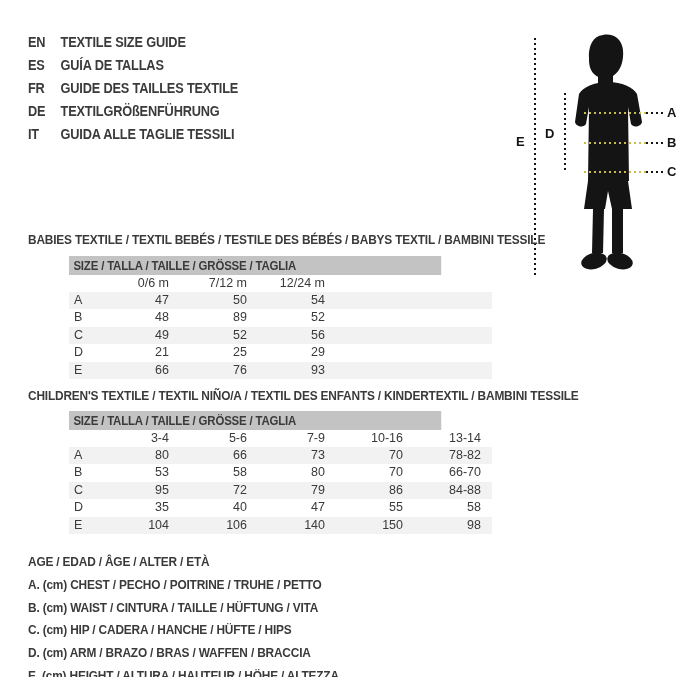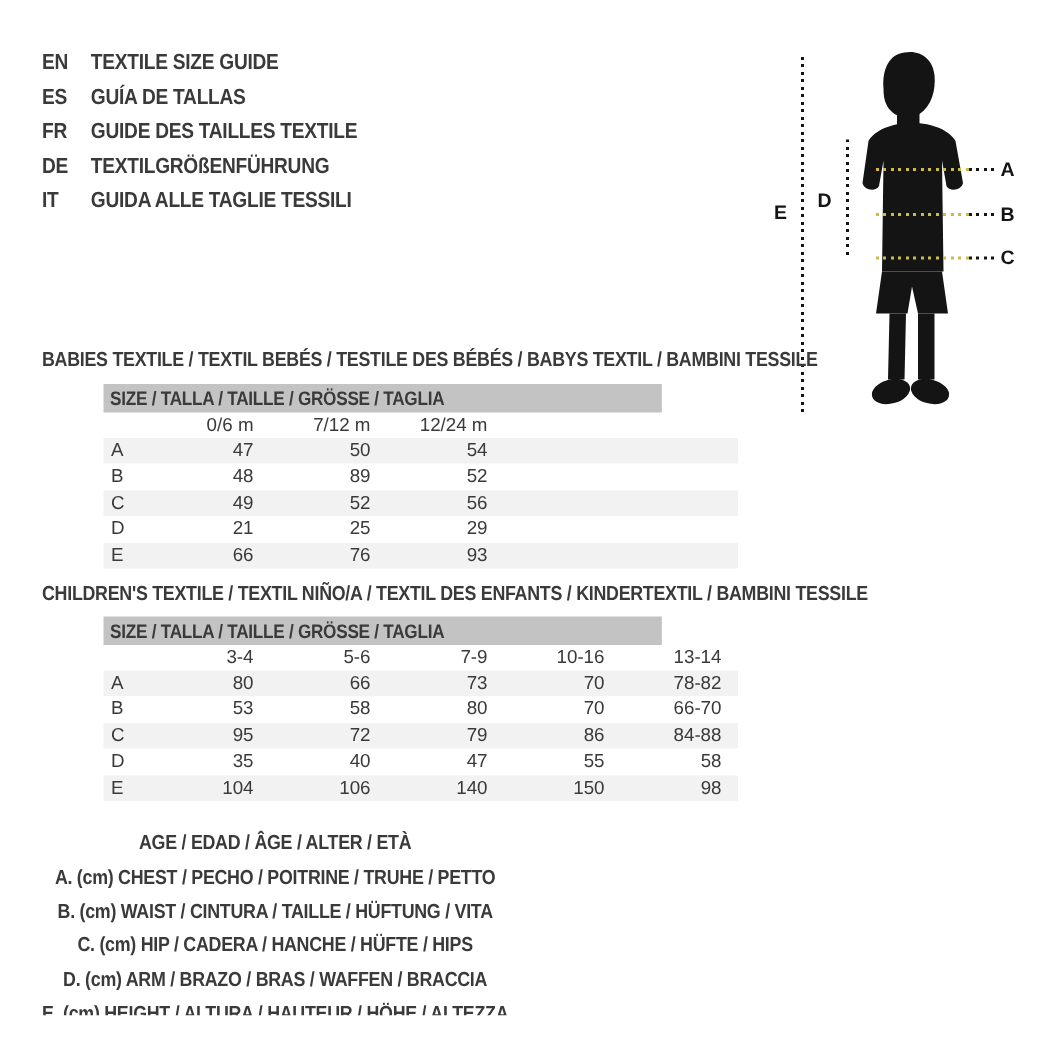--- a/index.html
+++ b/index.html
@@ -24,21 +24,21 @@
             font-size:13px;font-weight:700;box-sizing:border-box;}
   .trow{display:grid;height:17.5px;line-height:17.5px;font-size:12.5px;}
   .t3 .trow{grid-template-columns:22px repeat(3,78px);}
   .t5 .trow{grid-template-columns:22px repeat(5,78px);}
   .trow.thead{height:16.5px;line-height:16.5px;}
   .trow.alt{background:var(--row_alt_bg,#f2f2f2);}
   .tlabel{padding-left:5px;}
   .tcell{text-align:right;}
 
   
-  .legend{position:absolute;left:28px;top:551px;font-size:13.5px;font-weight:700;text-align:center;}
+  .legend{position:absolute;left:28px;top:551px;font-size:13.5px;font-weight:700;}
   .legend-line{height:22.8px;line-height:22.8px;}
 
   
   .fig{position:absolute;left:0;top:0;width:700px;height:700px;pointer-events:none;}
   .child-svg{position:absolute;left:566px;top:33px;}
   .vdots{position:absolute;width:2px;
          background:repeating-linear-gradient(180deg,var(--measure_dark,#141414) 0 2px,transparent 2px 5px);}
   .hdots-y{position:absolute;height:2px;
          background:repeating-linear-gradient(90deg,var(--measure_yellow,#cdbb49) 0 2px,transparent 2px 5px);}
   .hdots-k{position:absolute;height:2px;

